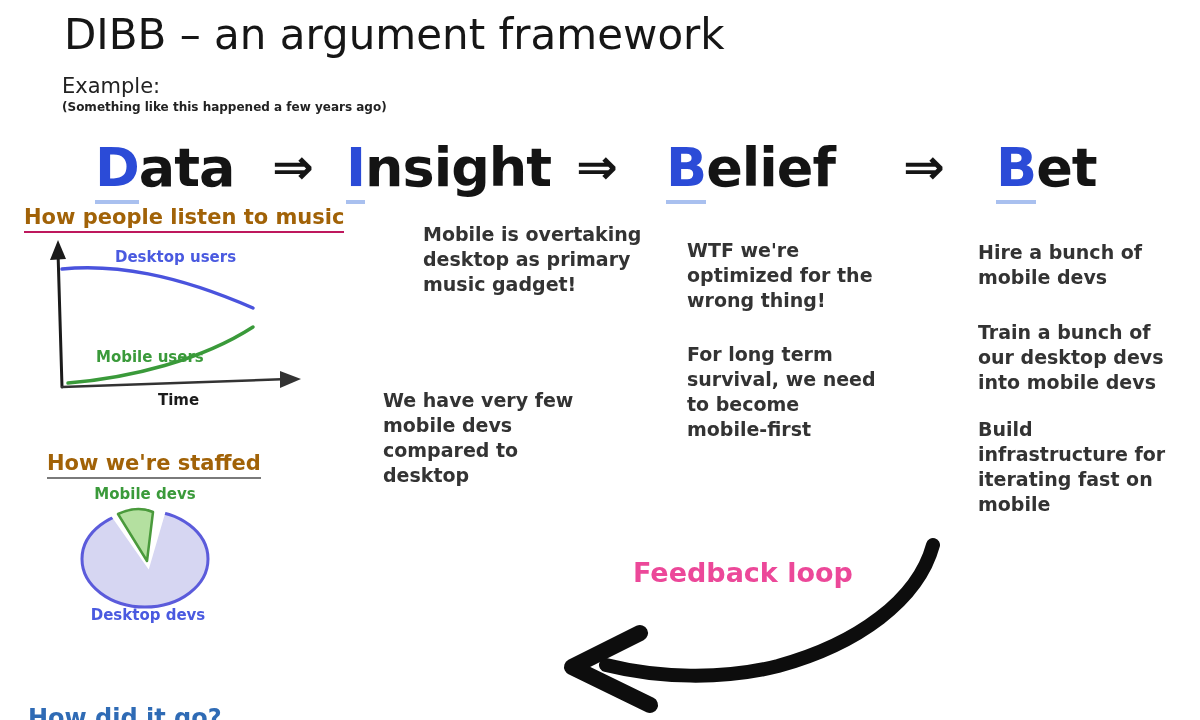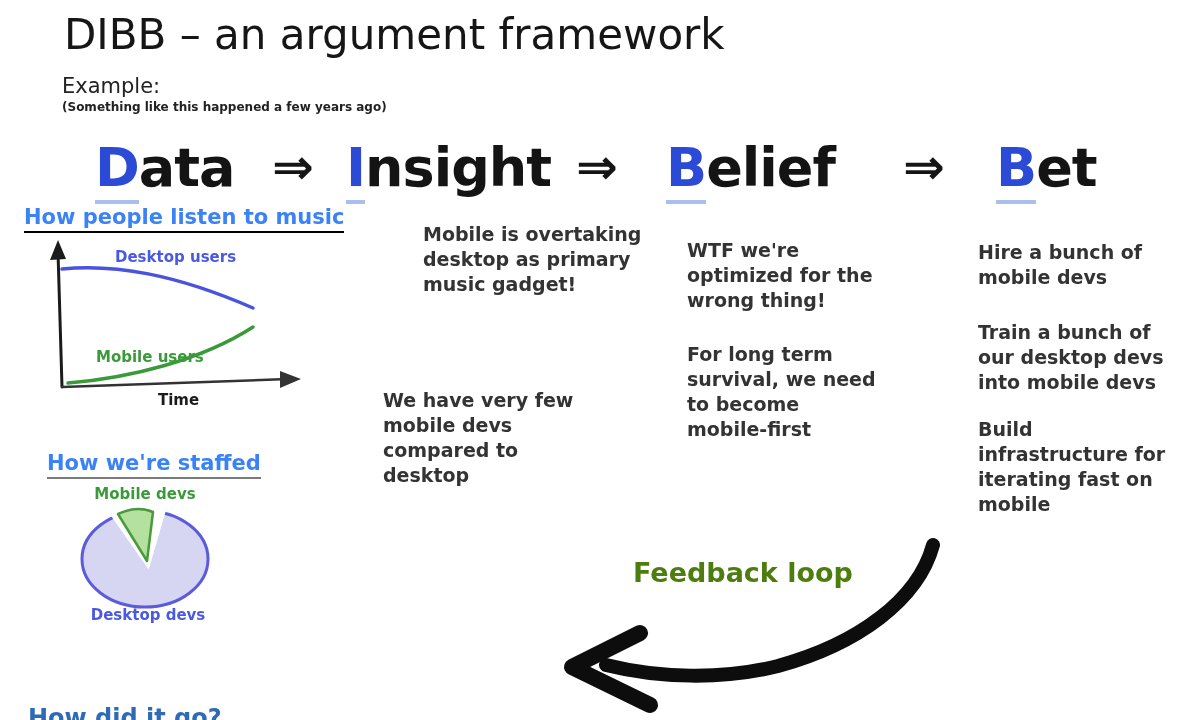--- a/index.html
+++ b/index.html
@@ -21,31 +21,31 @@
 
   .hword{top:136px;font-size:54px;font-weight:bold;color:#141414;white-space:nowrap;letter-spacing:-1px;}
   .hword .initial{
     color:#2b4bd7;
     border-bottom:4px solid #a9c0ef;
     padding-bottom:1px;
   }
   .harrow{top:138px;font-size:50px;font-weight:bold;color:#151515;}
 
   .chart-heading{
-    font-size:21px;font-weight:bold;color:#3b82f6;
-    border-bottom:2px solid #000000;
+    font-size:21px;font-weight:bold;color:#a16207;
+    border-bottom:2px solid #be185d;
     padding-bottom:2px;white-space:nowrap;
   }
   .note{
     font-size:19px;font-weight:bold;color:#333333;
     line-height:1.32;white-space:pre-line;
   }
   .feedback-label{
     left:633px;top:557px;
-    font-size:27px;font-weight:bold;color:#4d7c0f;white-space:nowrap;
+    font-size:27px;font-weight:bold;color:#ec4899;white-space:nowrap;
   }
   .partial-footer{
     left:28px;top:704px;
     font-size:24px;font-weight:bold;color:#2f6bb5;white-space:nowrap;
   }
   svg text{font-family:"DejaVu Sans","Liberation Sans",sans-serif;font-weight:bold;}
 </style>
 </head>
 <body>
 

